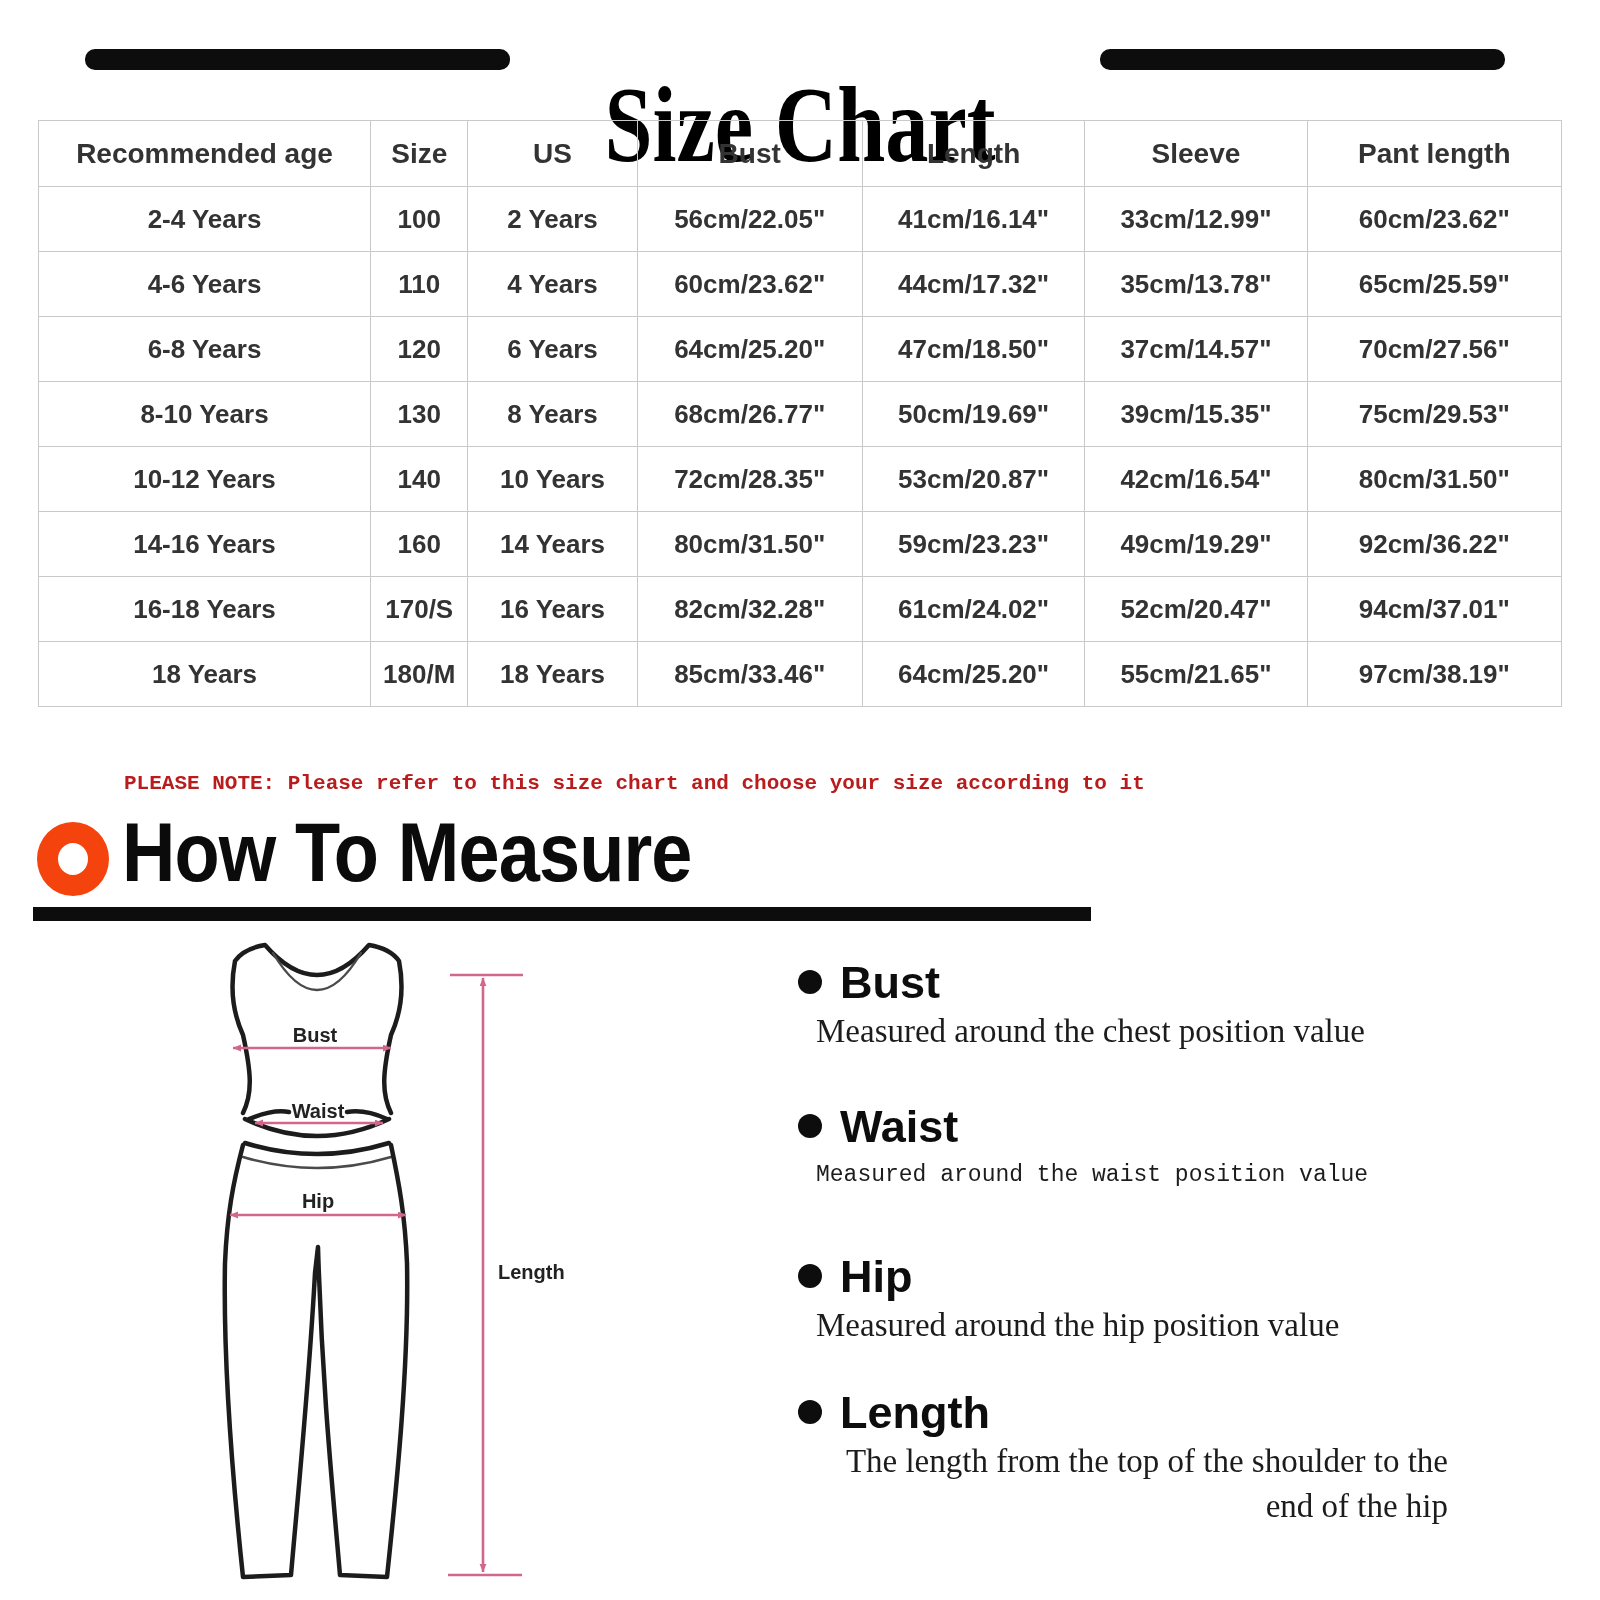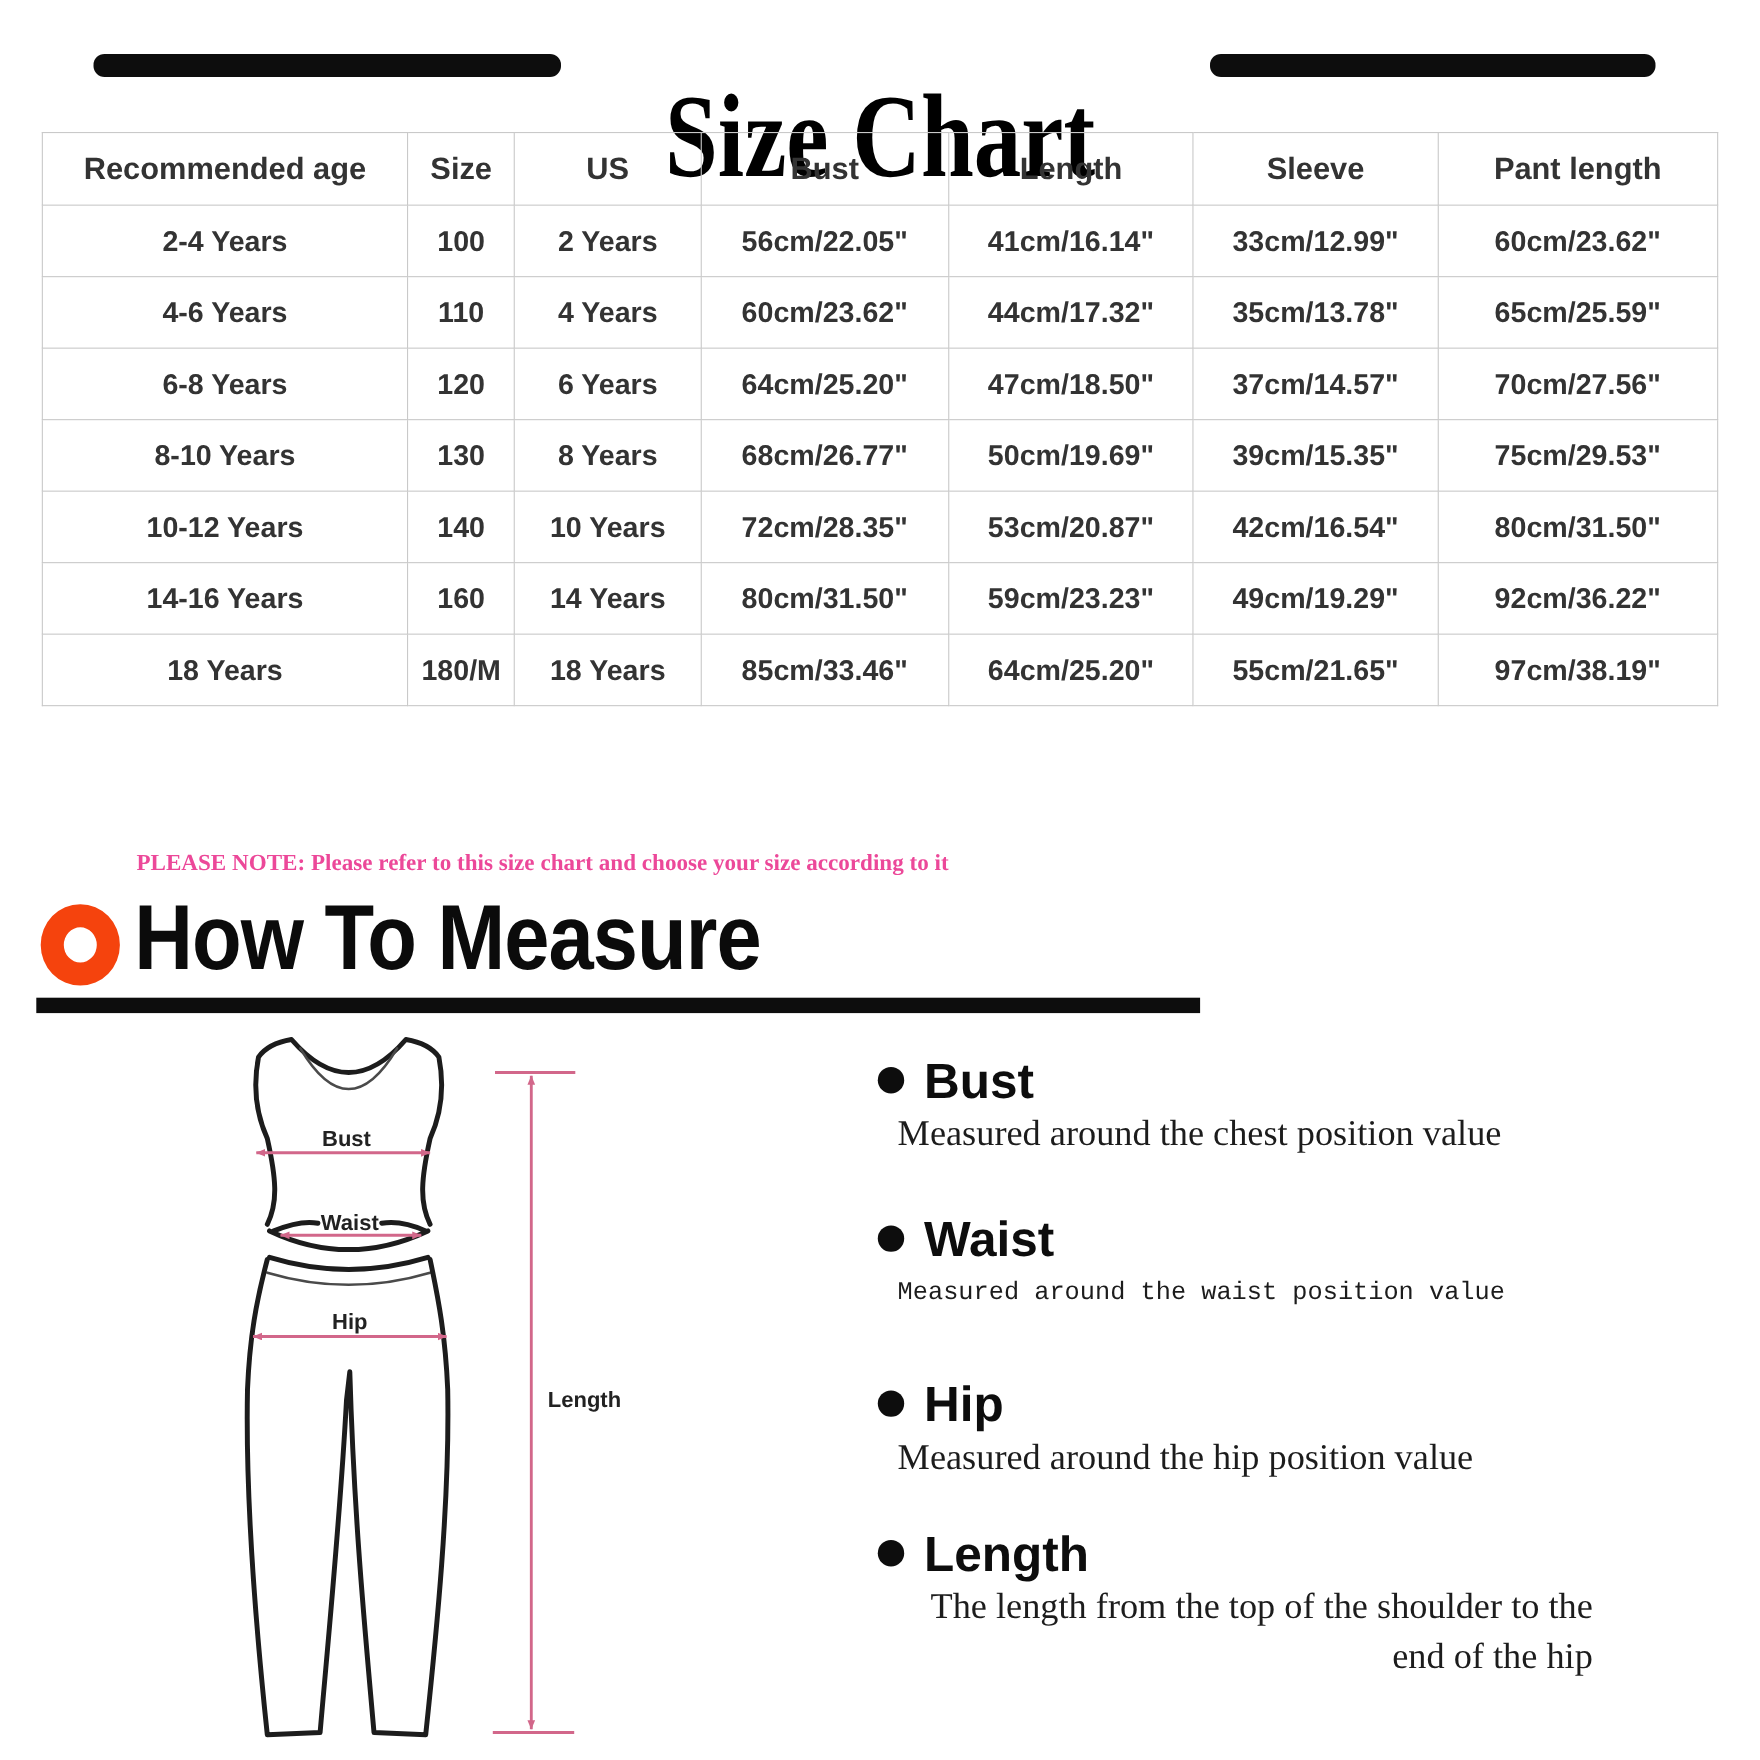--- a/index.html
+++ b/index.html
@@ -15,22 +15,22 @@
   .title-bar.right{left:1100px;width:405px;}
 
   
   table.size{position:absolute;left:38px;top:120px;width:1524px;border-collapse:collapse;
              table-layout:fixed;}
   table.size th,table.size td{border:1px solid #c9c9c9;text-align:center;vertical-align:middle;
              font-weight:700;font-size:26px;color:#333;height:64px;padding:0;}
   table.size th{height:65px;font-size:28px;}
 
   
-  .note{position:absolute;left:124px;top:772px;margin:0;font-family:Liberation Serif, serif;
-        font-weight:700;font-size:21px;color:#ec4899;white-space:nowrap;}
+  .note{position:absolute;left:124px;top:772px;margin:0;font-family:Liberation Mono, monospace;
+        font-weight:700;font-size:21px;color:#b91c1c;white-space:nowrap;}
 
   
   .ring{position:absolute;left:37px;top:822px;width:72px;height:74px;border:21px solid #f5430d;
         border-radius:50%;box-sizing:border-box;}
   .htm-title{position:absolute;left:122px;top:806px;margin:0;font-weight:700;font-size:84px;
         line-height:1.1;color:#0b0b0b;transform:scaleX(.88);transform-origin:left center;
         white-space:nowrap;letter-spacing:-1px;}
   .htm-rule{position:absolute;left:33px;top:907px;width:1058px;height:14px;background:#0d0d0d;}
 
   
@@ -130,20 +130,29 @@
       <tr>
         <td>14-16 Years</td>
           <td>160</td>
           <td>14 Years</td>
           <td>80cm/31.50"</td>
           <td>59cm/23.23"</td>
           <td>49cm/19.29"</td>
           <td>92cm/36.22"</td>
       </tr>
       <tr>
+        <td>16-18 Years</td>
+          <td>170/S</td>
+          <td>16 Years</td>
+          <td>82cm/32.28"</td>
+          <td>61cm/24.02"</td>
+          <td>52cm/20.47"</td>
+          <td>94cm/37.01"</td>
+      </tr>
+      <tr>
         <td>18 Years</td>
           <td>180/M</td>
           <td>18 Years</td>
           <td>85cm/33.46"</td>
           <td>64cm/25.20"</td>
           <td>55cm/21.65"</td>
           <td>97cm/38.19"</td>
       </tr>
     </tbody>
   </table>

